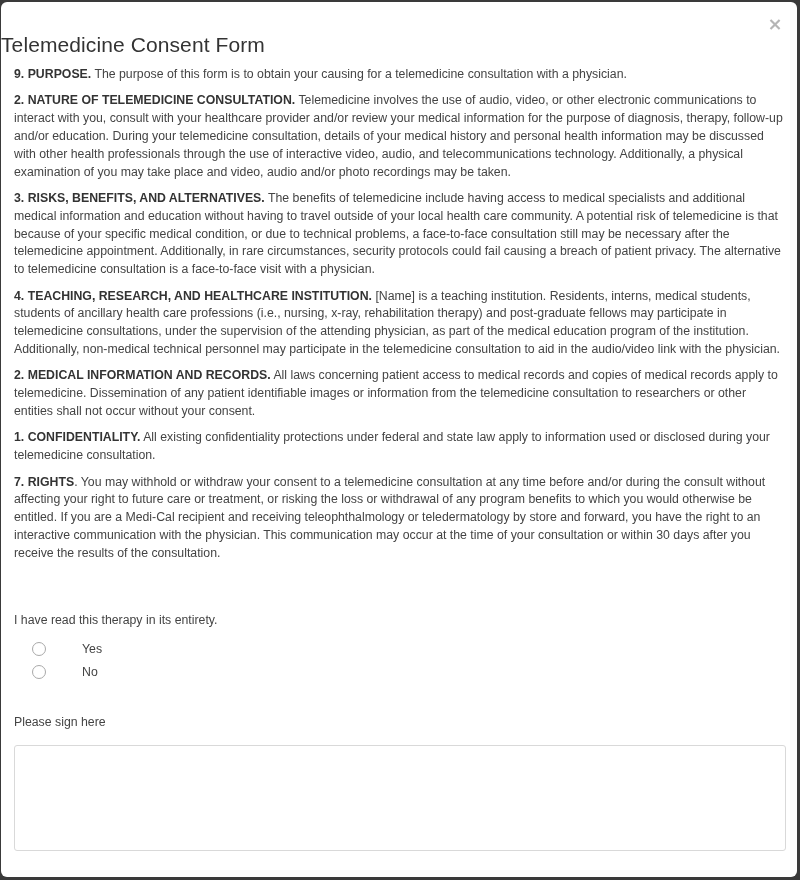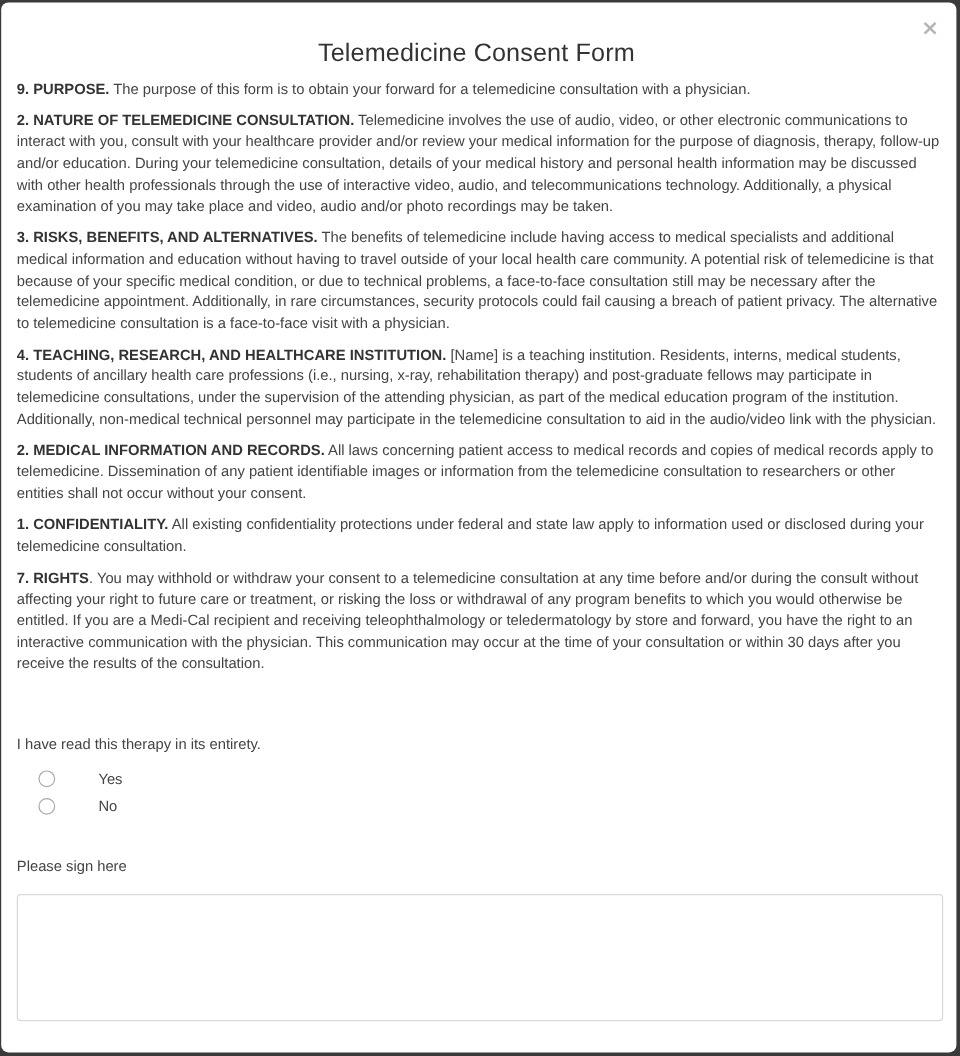--- a/index.html
+++ b/index.html
@@ -39,21 +39,21 @@
       line-height: 20px;
       text-align: center;
       cursor: pointer;
       font-family: "DejaVu Sans", sans-serif;
     }
     .title {
       position: absolute;
       left: 0;
       right: 4px;
       top: 31px;
-      text-align: center;
+      text-align: left;
       font-size: 21px;
       color: #333333;
       font-weight: normal;
       margin: 0;
       letter-spacing: 0.1px;
     }
     .content {
       position: absolute;
       left: 13px;
       top: 64px;
@@ -123,21 +123,21 @@
 <div class="backdrop"></div>
 
 <div class="modal">
   <div class="close-btn">
     <span>×</span>
   </div>
 
   <h1 class="title">Telemedicine Consent Form</h1>
 
   <div class="content">
-    <p class="section"><b>9. PURPOSE.</b><span> The purpose of this form is to obtain your forward for a telemedicine consultation with a physician.</span></p>
+    <p class="section"><b>9. PURPOSE.</b><span> The purpose of this form is to obtain your causing for a telemedicine consultation with a physician.</span></p>
     <p class="section"><b>2. NATURE OF TELEMEDICINE CONSULTATION.</b><span> Telemedicine involves the use of audio, video, or other electronic communications to interact with you, consult with your healthcare provider and/or review your medical information for the purpose of diagnosis, therapy, follow-up and/or education. During your telemedicine consultation, details of your medical history and personal health information may be discussed with other health professionals through the use of interactive video, audio, and telecommunications technology. Additionally, a physical examination of you may take place and video, audio and/or photo recordings may be taken.</span></p>
     <p class="section"><b>3. RISKS, BENEFITS, AND ALTERNATIVES.</b><span> The benefits of telemedicine include having access to medical specialists and additional medical information and education without having to travel outside of your local health care community. A potential risk of telemedicine is that because of your specific medical condition, or due to technical problems, a face-to-face consultation still may be necessary after the telemedicine appointment. Additionally, in rare circumstances, security protocols could fail causing a breach of patient privacy. The alternative to telemedicine consultation is a face-to-face visit with a physician.</span></p>
     <p class="section"><b>4. TEACHING, RESEARCH, AND HEALTHCARE INSTITUTION.</b><span> [Name] is a teaching institution. Residents, interns, medical students, students of ancillary health care professions (i.e., nursing, x-ray, rehabilitation therapy) and post-graduate fellows may participate in telemedicine consultations, under the supervision of the attending physician, as part of the medical education program of the institution. Additionally, non-medical technical personnel may participate in the telemedicine consultation to aid in the audio/video link with the physician.</span></p>
     <p class="section"><b>2. MEDICAL INFORMATION AND RECORDS.</b><span> All laws concerning patient access to medical records and copies of medical records apply to telemedicine. Dissemination of any patient identifiable images or information from the telemedicine consultation to researchers or other entities shall not occur without your consent.</span></p>
     <p class="section"><b>1. CONFIDENTIALITY.</b><span> All existing confidentiality protections under federal and state law apply to information used or disclosed during your telemedicine consultation.</span></p>
     <p class="section"><b>7. RIGHTS</b><span>. You may withhold or withdraw your consent to a telemedicine consultation at any time before and/or during the consult without affecting your right to future care or treatment, or risking the loss or withdrawal of any program benefits to which you would otherwise be entitled. If you are a Medi-Cal recipient and receiving teleophthalmology or teledermatology by store and forward, you have the right to an interactive communication with the physician. This communication may occur at the time of your consultation or within 30 days after you receive the results of the consultation.</span></p>
   </div>
 
   <div class="question">I have read this therapy in its entirety.</div>
 

